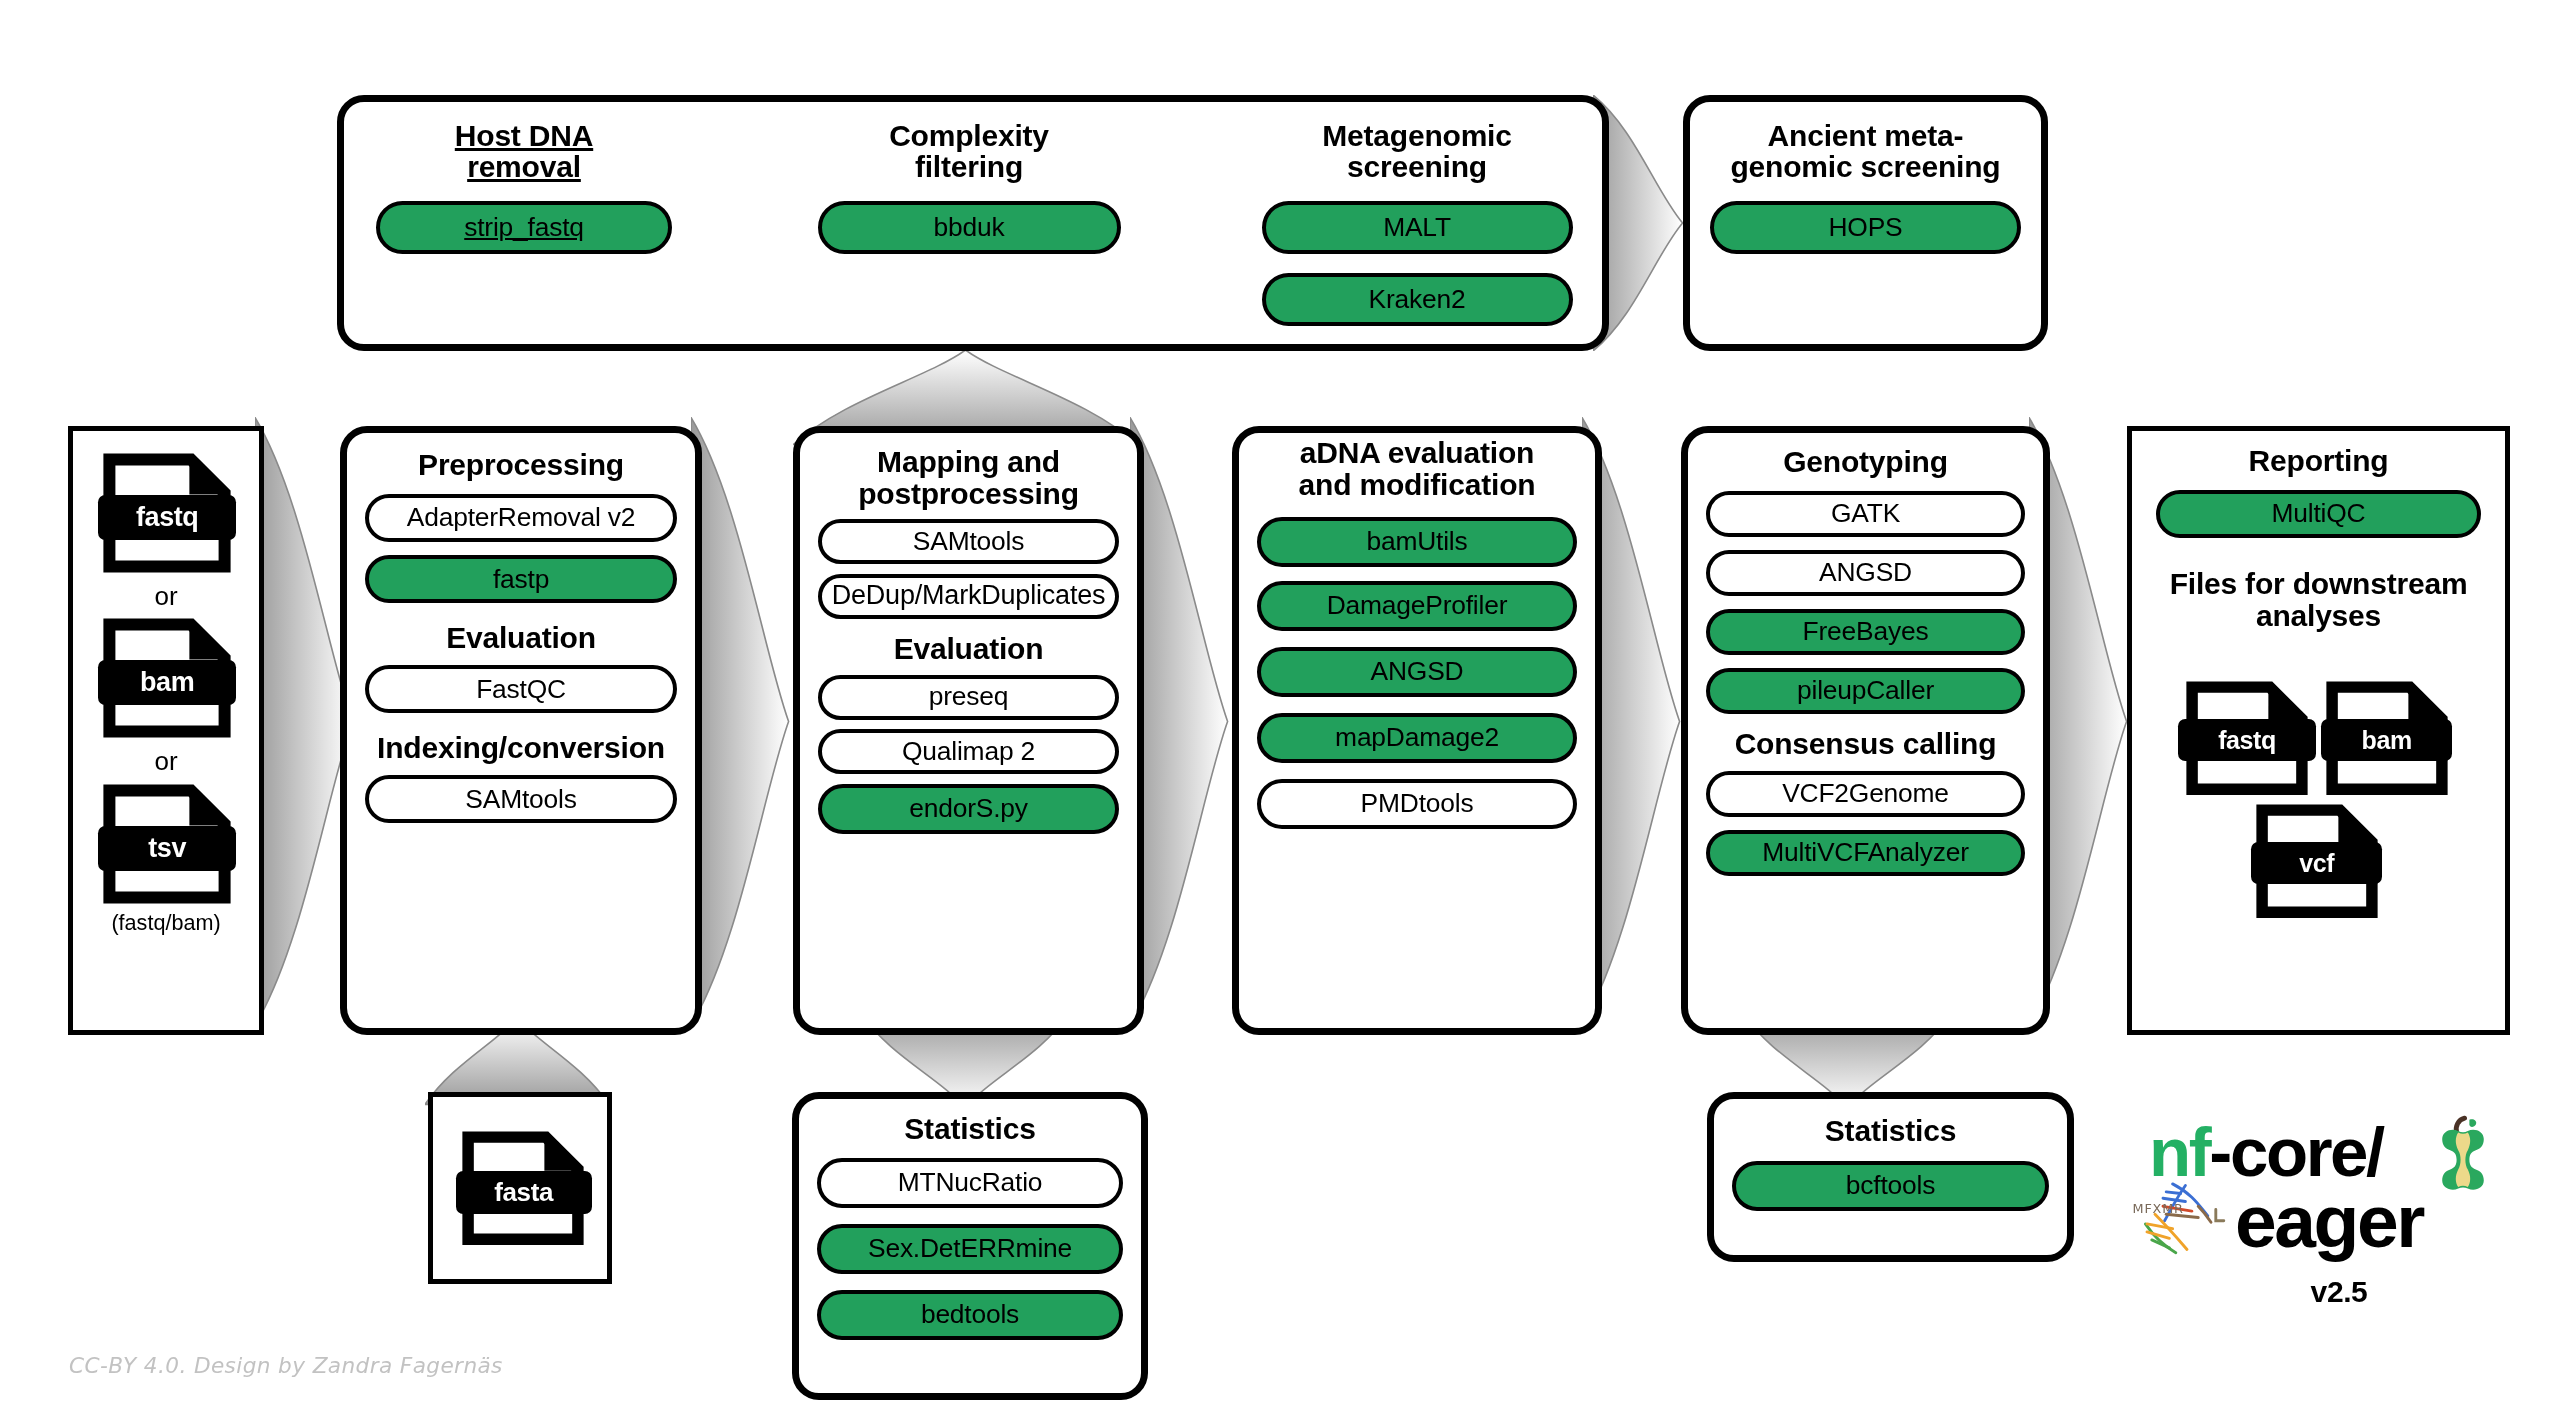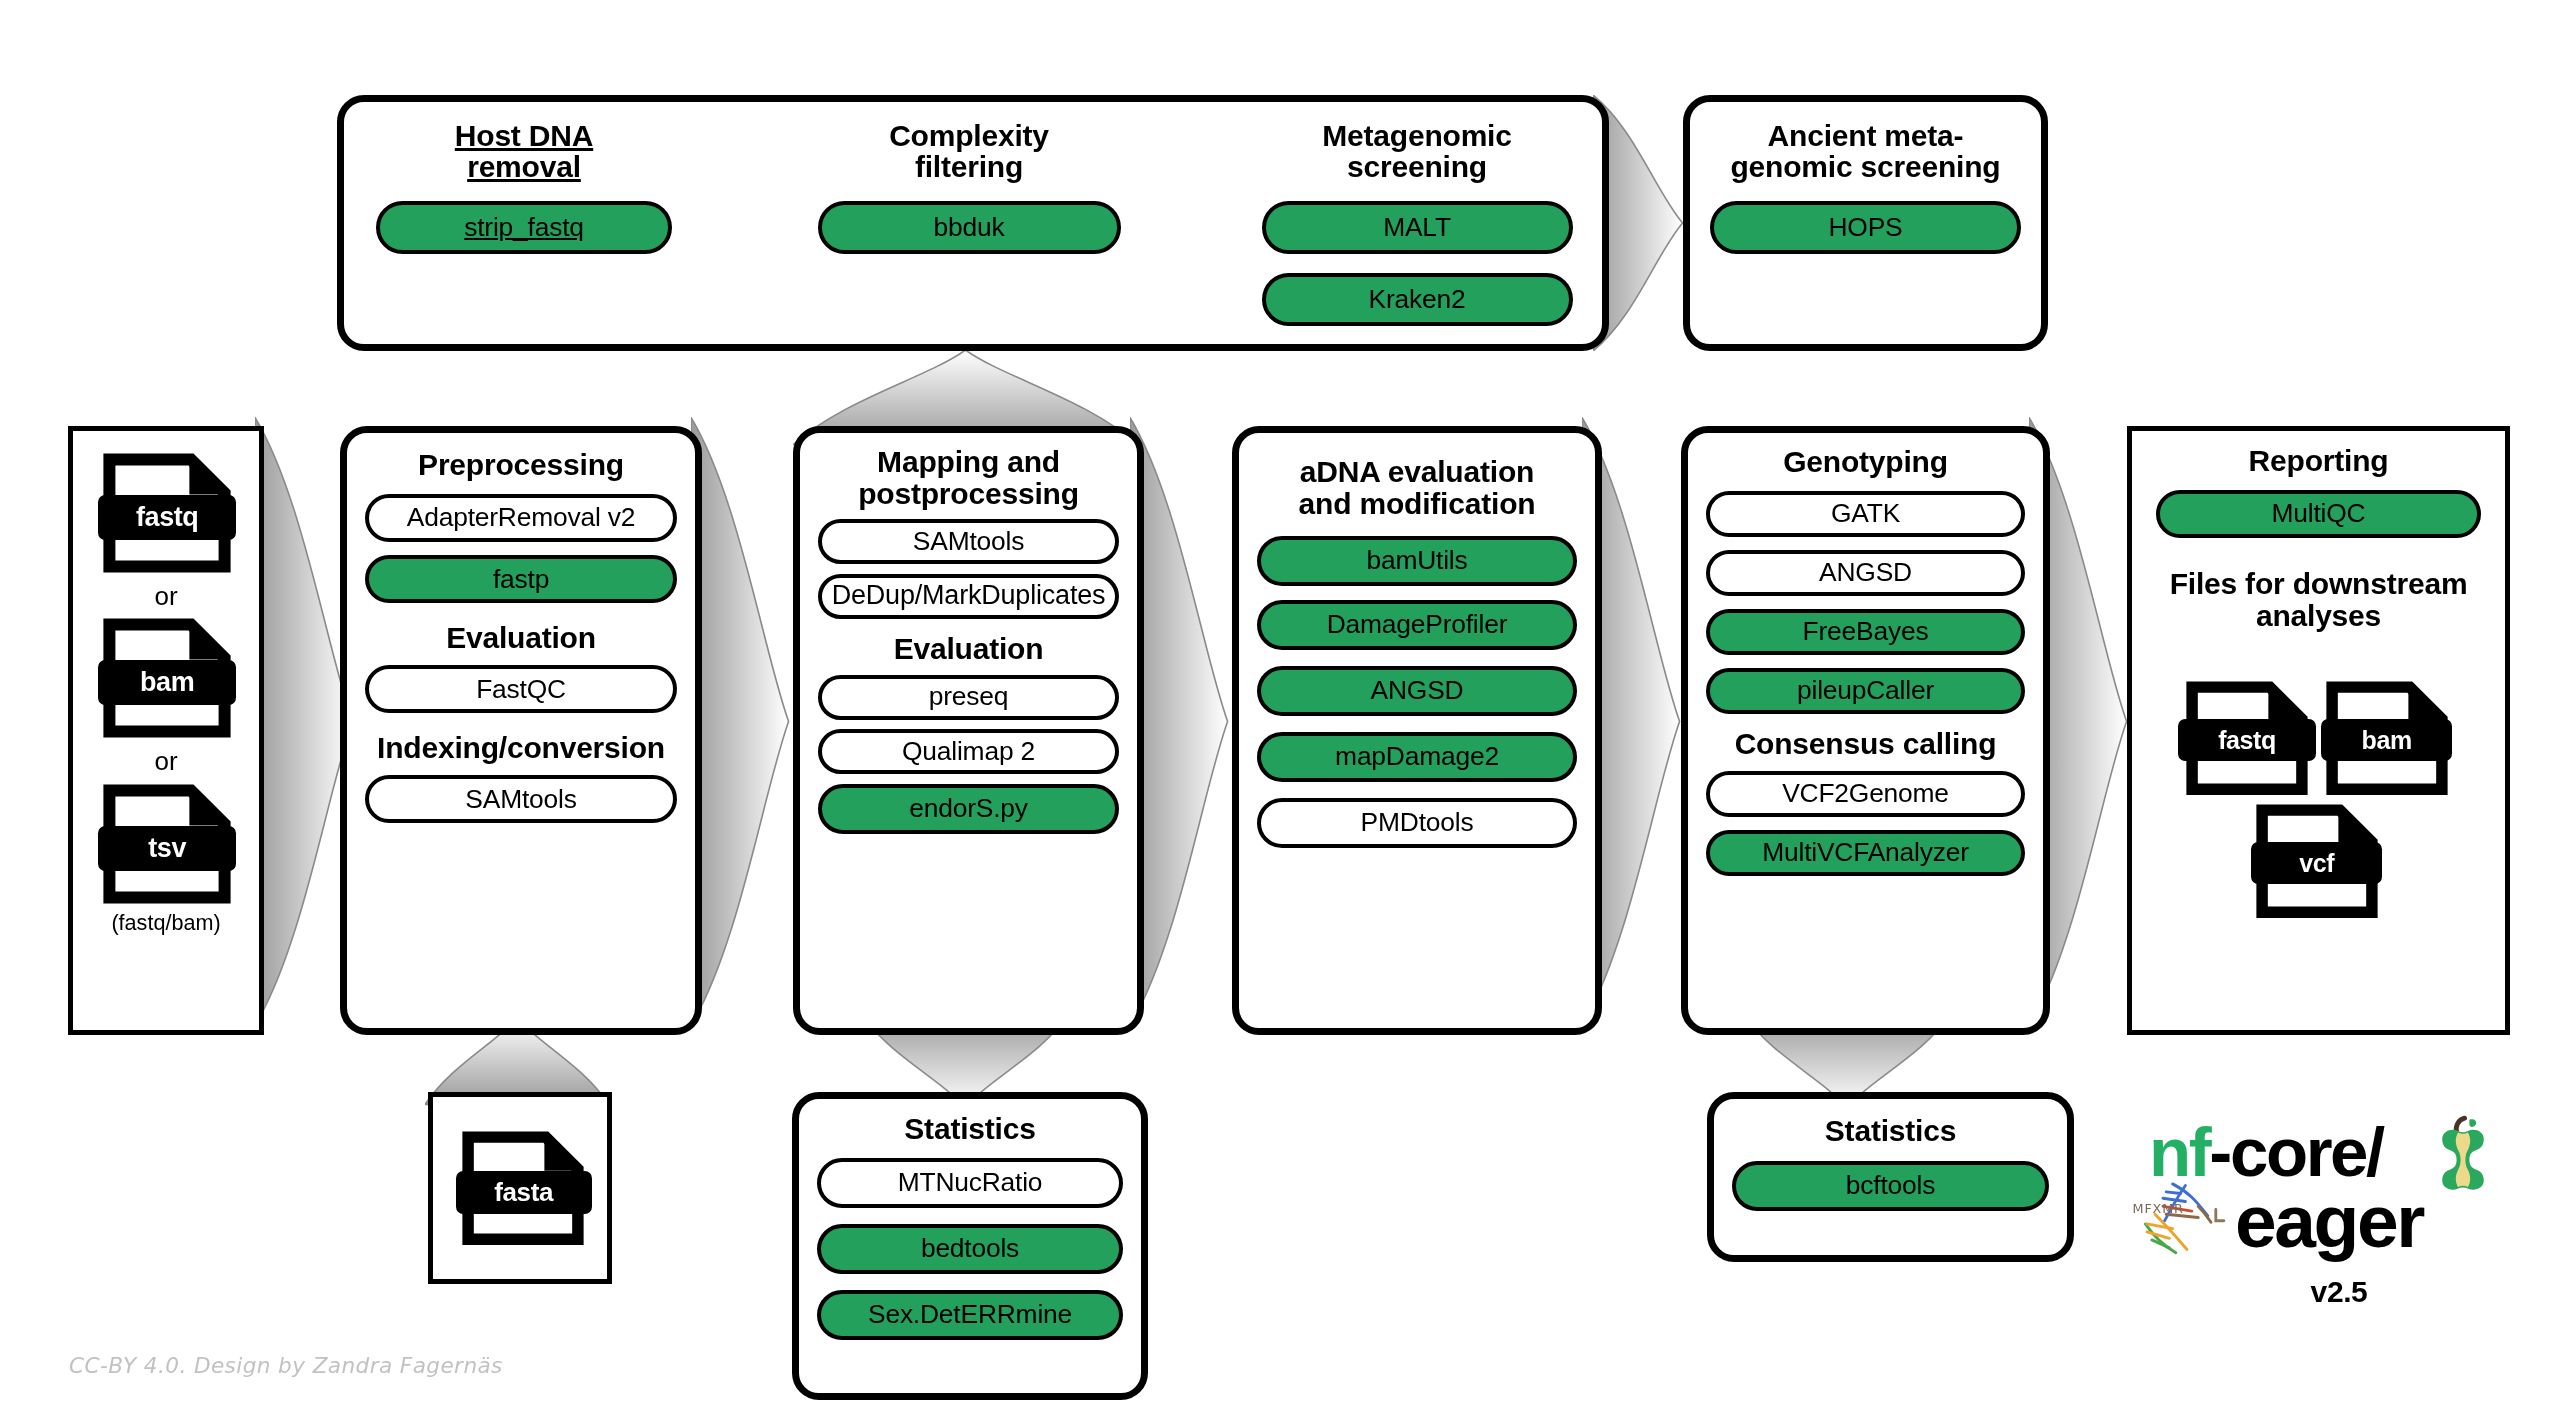--- a/index.html
+++ b/index.html
@@ -375,30 +375,30 @@
 
   <div class="panel" style="left:792px;top:1092px;width:356px;height:308px;">
     <div class="col-inner" style="padding-top:14.4px;">
       <div class="panel-title">
         <span>Statistics</span>
       </div>
       <div class="pill" style="margin-top:13px;height:50px;">
         <span>MTNucRatio</span>
       </div>
       <div class="pill green" style="margin-top:16px;height:50px;">
+        <span>Sex.DetERRmine</span>
+      </div>
+      <div class="pill green" style="margin-top:16px;height:50px;">
         <span>bedtools</span>
       </div>
-      <div class="pill green" style="margin-top:16px;height:50px;">
-        <span>Sex.DetERRmine</span>
-      </div>
     </div>
   </div>
 
   <div class="panel" style="left:1232px;top:426px;width:370px;height:609px;">
-    <div class="col-inner" style="padding-top:23px;">
+    <div class="col-inner" style="padding-top:4px;">
       <div class="panel-title">
         <span>aDNA evaluation</span><br>
         <span>and modification</span>
       </div>
       <div class="pill green" style="margin-top:16px;height:50px;">
         <span>bamUtils</span>
       </div>
       <div class="pill green" style="margin-top:14.4px;height:50px;">
         <span>DamageProfiler</span>
       </div>

